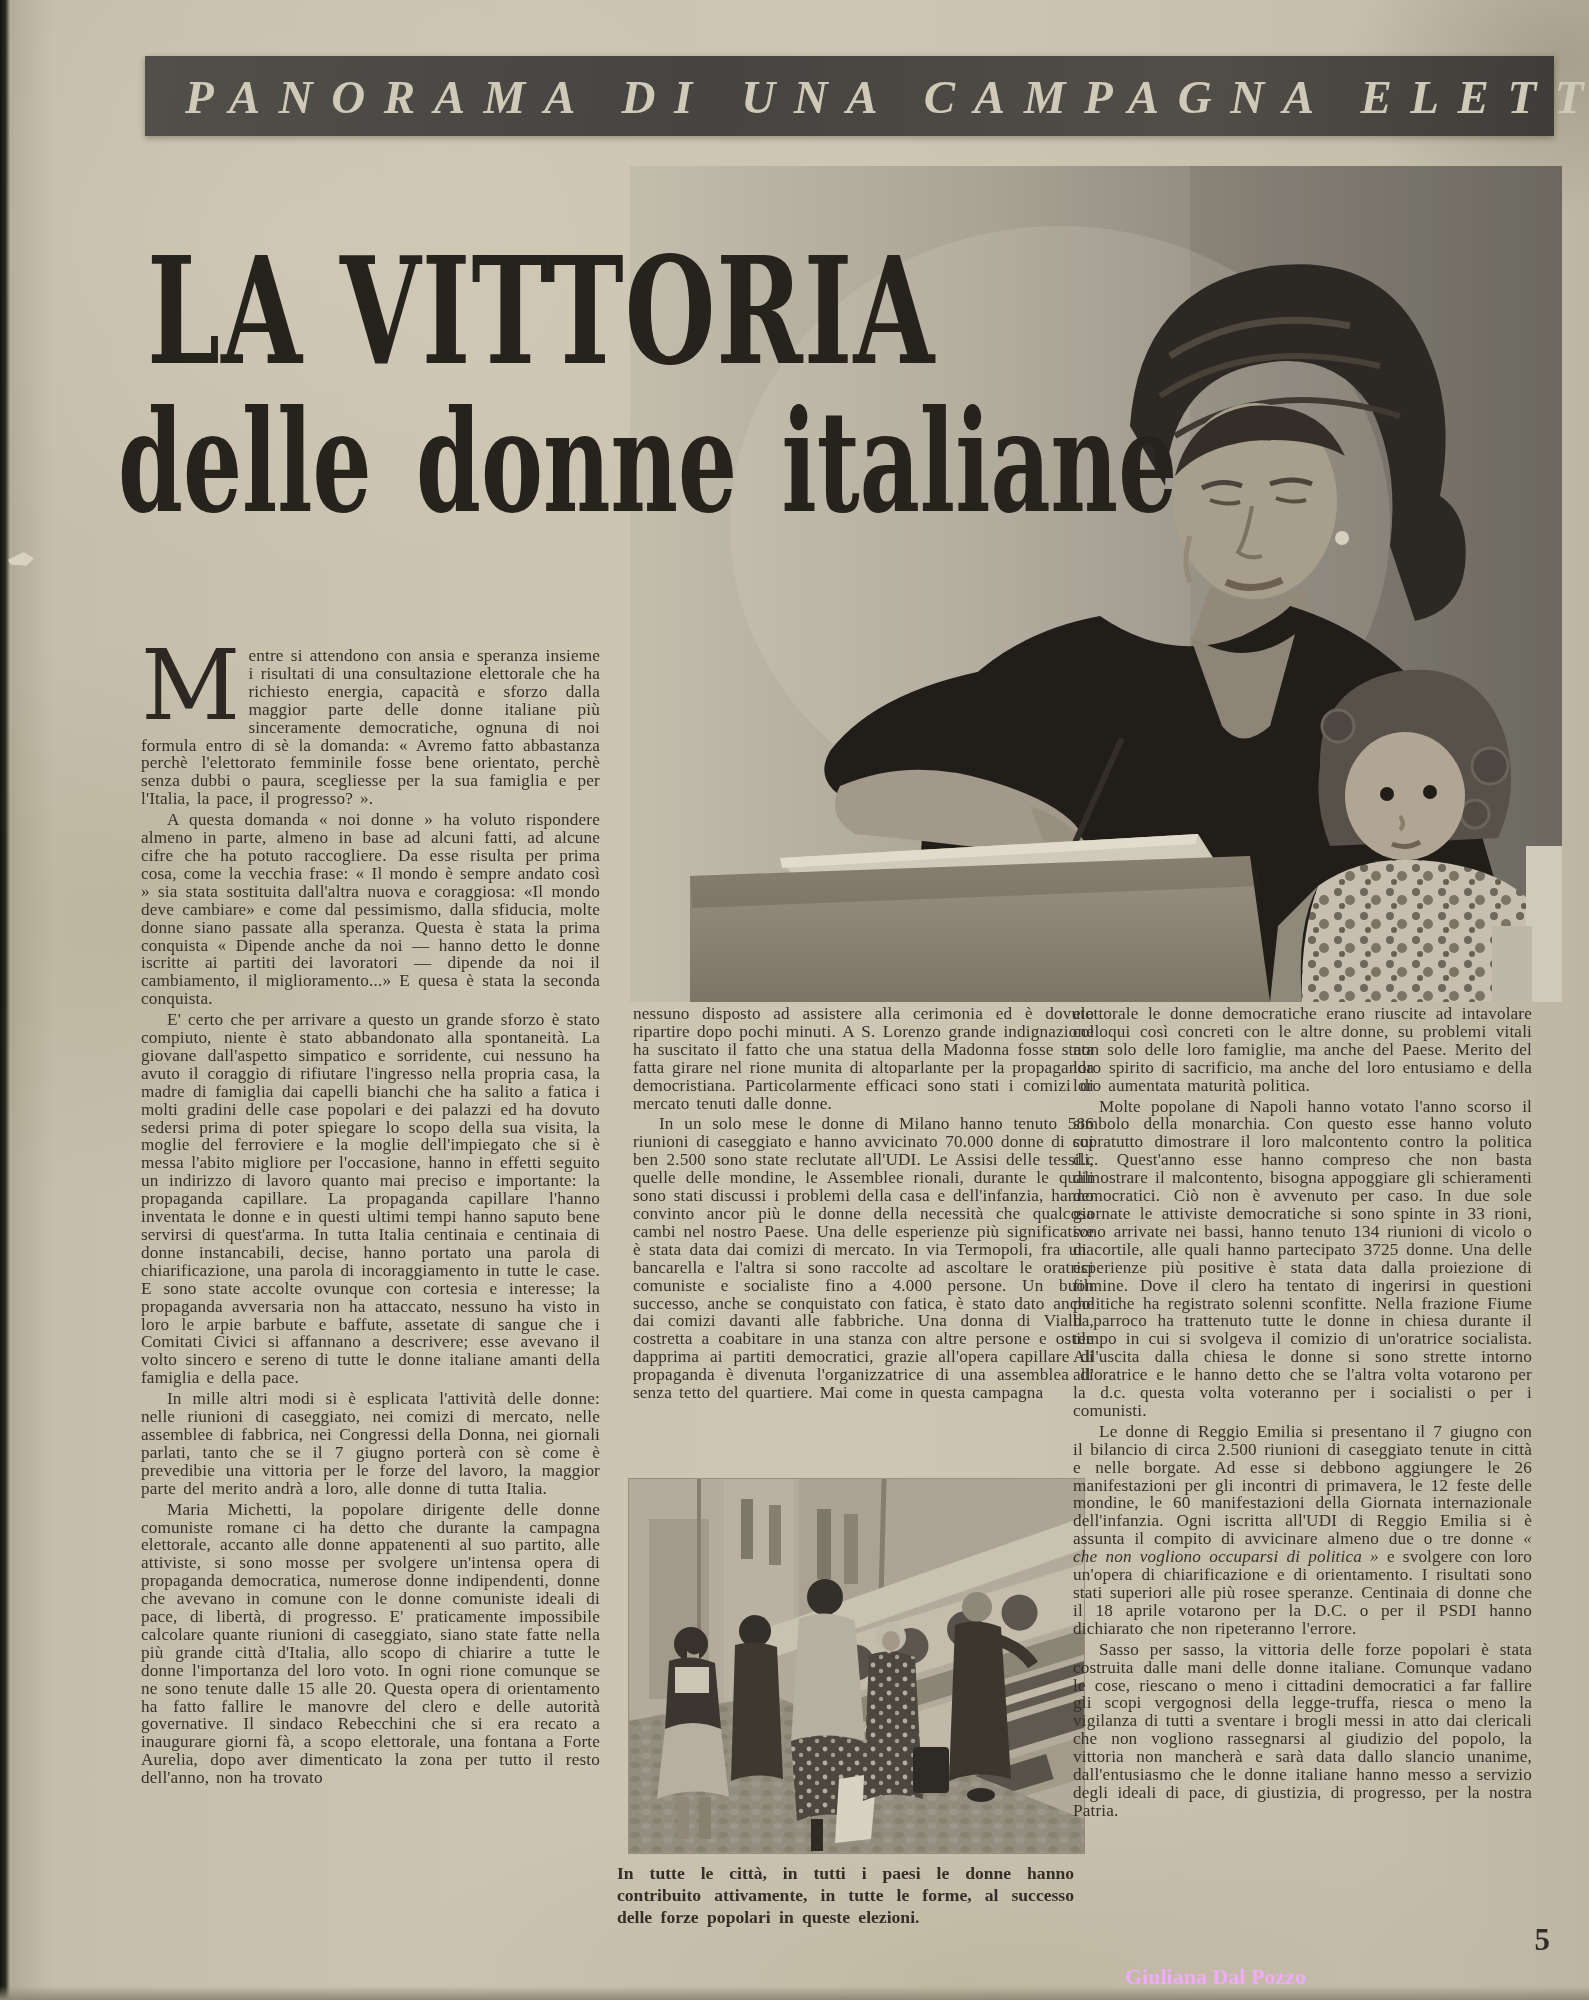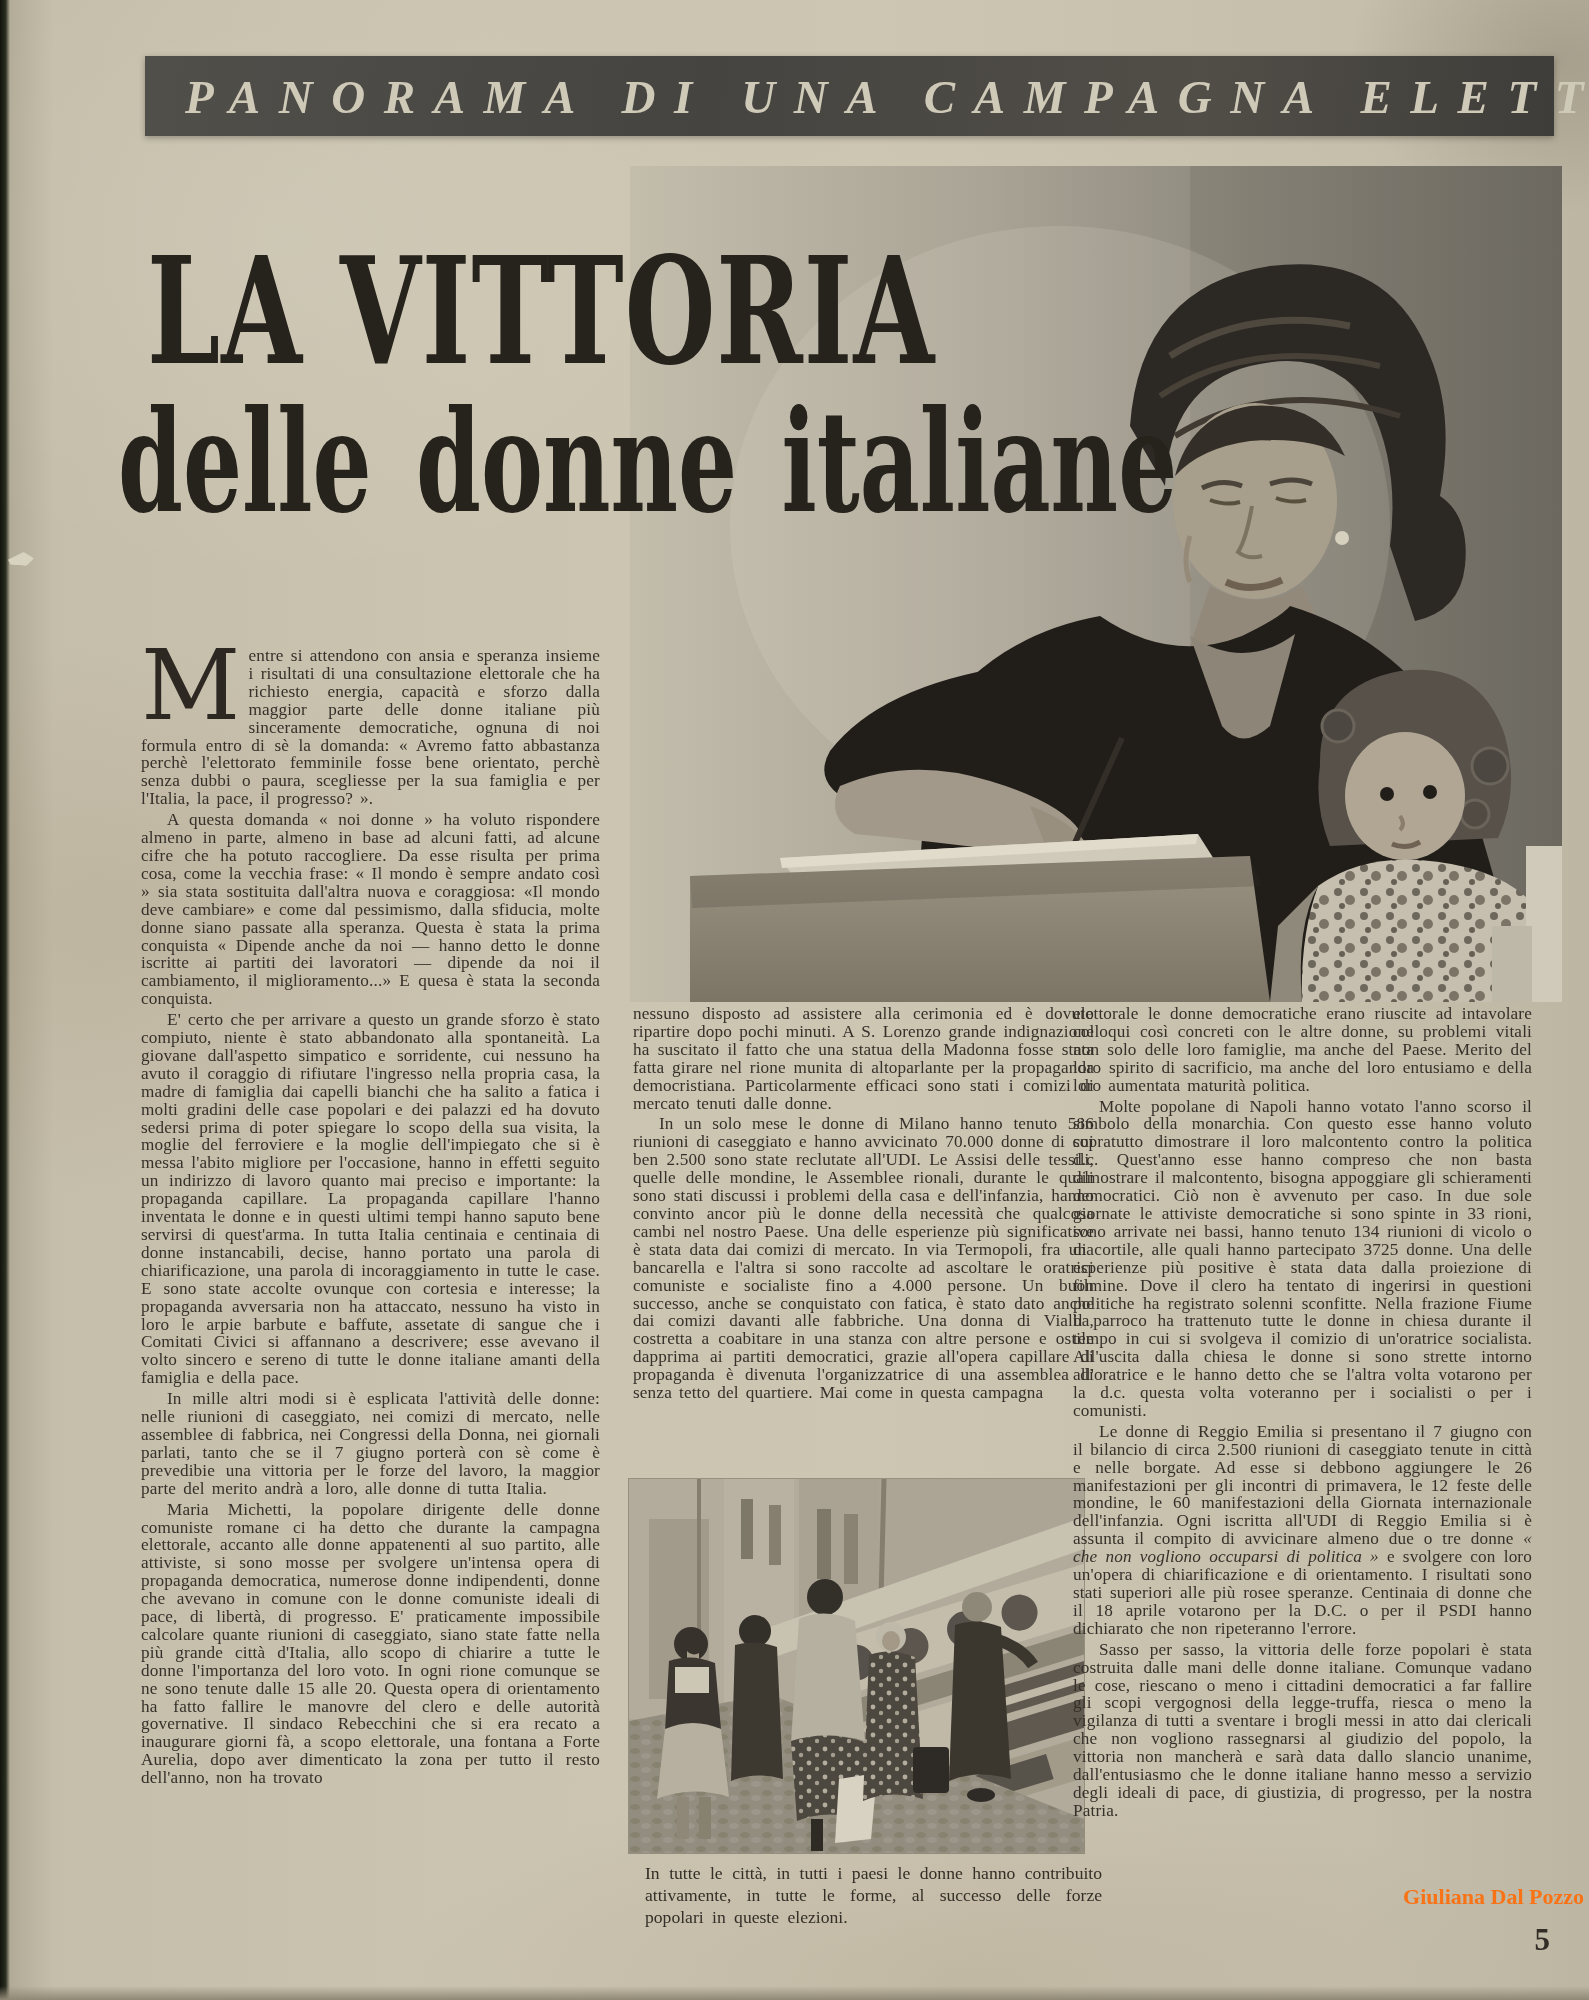--- a/index.html
+++ b/index.html
@@ -70,27 +70,27 @@
   .col p.nofirst{text-indent:0;}
   .col-left{left:141px;top:647px;width:459px;height:1283px;}
   .col-mid{left:633px;top:1005px;width:461px;height:470px;}
   .col-right{left:1073px;top:1005px;width:459px;height:878px;}
   .dropcap{
     float:left;font-family:"DejaVu Serif", serif;font-weight:normal;
     font-size:97px;line-height:74px;height:70px;margin:2px 8px 0 0;color:#2d2822;
   }
   .ital{font-style:italic;}
   .caption{
-    position:absolute;left:645px;top:1862px;width:457px;
-    font-family:"Liberation Serif", serif;font-weight:normal;
+    position:absolute;left:617px;top:1862px;width:457px;
+    font-family:"Liberation Serif", serif;font-weight:bold;
     font-size:17.6px;line-height:22px;color:#332e27;text-align:justify;word-spacing:4px;
   }
   .byline{
-    position:absolute;left:1125px;top:1884px;width:459px;text-align:right;
-    font-family:"Liberation Serif", serif;font-weight:bold;font-size:22px;color:#f97316;
+    position:absolute;left:1125px;top:1964px;width:459px;
+    font-family:"Liberation Serif", serif;font-weight:bold;font-size:22px;color:#f0abfc;
   }
   .pagenum{
     position:absolute;left:1430px;top:1922px;width:120px;text-align:right;
     font-family:"Liberation Serif", serif;font-weight:bold;font-size:31px;color:#322d26;
   }
 </style>
 </head>
 <body>
 
 <div class="sheet"></div>

